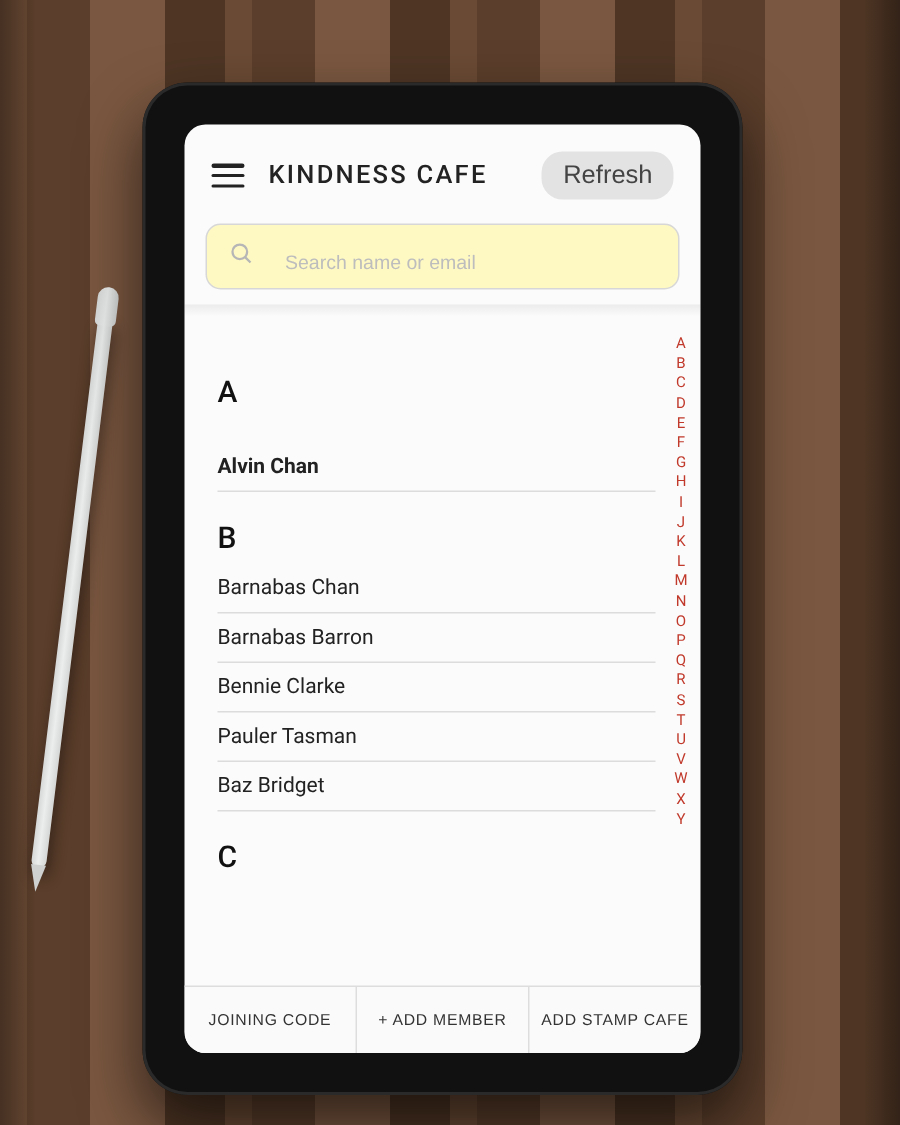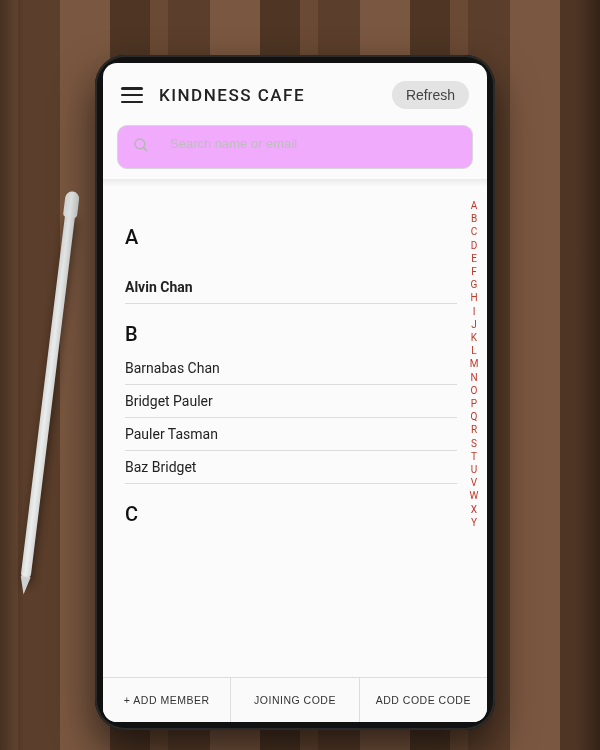--- a/index.html
+++ b/index.html
@@ -42,21 +42,21 @@
     border-left:5px solid transparent;
     border-right:5px solid transparent;
     border-top:18px solid #cfd1d1;
   }
   .tablet {
     position:absolute;
     left:95px; top:55px;
     width:400px; height:675px;
     background:#111;
     border-radius:30px;
-    padding:8px;
+    padding:28px;
     box-shadow: 0 20px 40px rgba(0,0,0,0.6), inset 0 0 0 2px #2a2a2a;
   }
   .screen {
     width:100%; height:100%;
     background:#fbfbfb;
     border-radius:14px;
     overflow:hidden;
     display:flex; flex-direction:column;
     position:relative;
   }
@@ -73,28 +73,28 @@
     display:block; height:2.5px; background:#222; border-radius:2px;
   }
   .app-title {
     font-size:17px; letter-spacing:1.5px; font-weight:500; color:#222;
     margin-left:16px;
   }
   .refresh-btn {
     margin-left:auto;
     background:#e3e3e3; color:#444;
     border:none; border-radius:14px;
-    padding:6px 14px; font-size:14px;
+    padding:6px 14px; font-size:17px;
     cursor:pointer;
   }
   .search-wrap {
     margin:6px 14px 0 14px;
     border:1px solid #d7d7d7; border-radius:10px;
-    display:flex; align-items:flex-start;
-    padding:10px 14px; background:#f0abfc;
+    display:flex; align-items:flex-end;
+    padding:10px 14px; background:#fef9c3;
   }
   .search-wrap svg { width:18px; height:18px; stroke:#b6b6b6; fill:none; stroke-width:2; }
   .search-input {
     border:none; outline:none; background:transparent;
     margin-left:20px; font-size:13px; color:#555; width:100%;
   }
   .search-input::placeholder { color:#bdbdbd; }
   .shadow-strip {
     height:8px;
     background:linear-gradient(#00000010,transparent);
@@ -164,21 +164,22 @@
       </div>
 
       <div class="shadow-strip"></div>
 
       <div class="list-area">
         <div id="list-mount">
             <div class="section-letter">A</div>
             <div class="row selected">Alvin Chan</div>
             <div class="section-letter">B</div>
             <div class="row">Barnabas Chan</div>
-            <div class="row">Bridget Pauler</div>
+            <div class="row">Barnabas Barron</div>
+            <div class="row">Bennie Clarke</div>
             <div class="row">Pauler Tasman</div>
             <div class="row">Baz Bridget</div>
             <div class="section-letter">C</div>
           </div>
         <div class="index-rail" id="index-rail">
             <span>A</span>
             <span>B</span>
             <span>C</span>
             <span>D</span>
             <span>E</span>
@@ -199,20 +200,20 @@
             <span>T</span>
             <span>U</span>
             <span>V</span>
             <span>W</span>
             <span>X</span>
             <span>Y</span>
           </div>
       </div>
 
       <div class="bottombar">
+        <button>JOINING CODE</button>
         <button>+ ADD MEMBER</button>
-        <button>JOINING CODE</button>
-        <button>ADD CODE CODE</button>
+        <button>ADD STAMP CAFE</button>
       </div>
 
     </div>
   </div>
 </div>
 
 </body></html>

